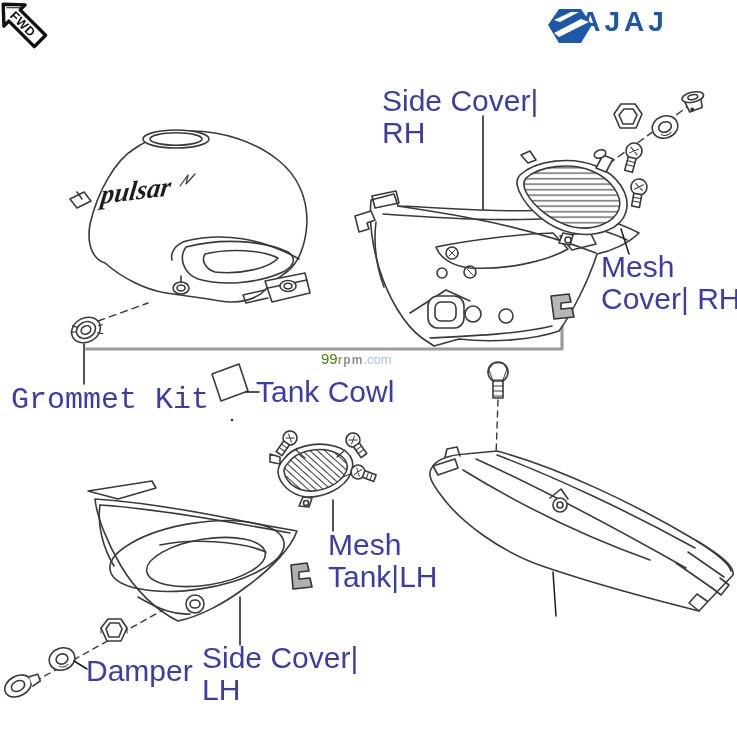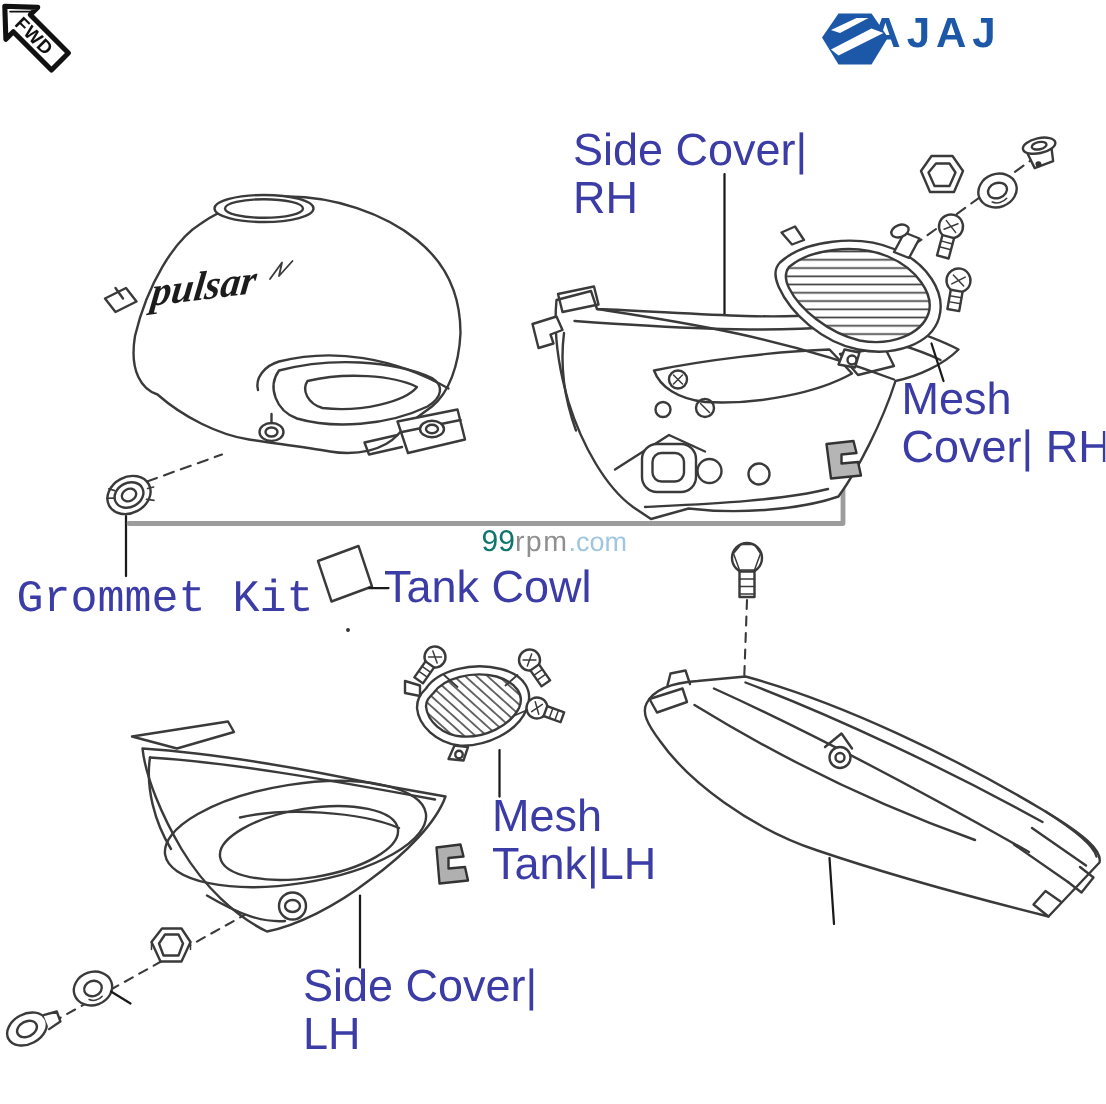--- a/index.html
+++ b/index.html
@@ -3,23 +3,23 @@
 <meta charset="utf-8">
 <style>
   html,body{margin:0;padding:0;background:#fff;}
   .stage{position:relative;width:737px;height:736px;background:#fff;overflow:hidden;
          font-family:"Liberation Sans",sans-serif;}
   svg{position:absolute;left:0;top:0;}
   .plabel{position:absolute;color:#3c3ca6;font-size:30px;line-height:32px;
           font-family:"Liberation Sans",sans-serif;white-space:nowrap;cursor:pointer;}
   .plabel span{display:block;}
   .watermark{position:absolute;left:321px;top:350px;white-space:nowrap;user-select:none;}
-  .wm-gray{font-size:20px;color:#0f766e;}
-  .wm-bold{font-size:19px;font-weight:normal;color:#8f8f8f;letter-spacing:1px;}
-  .wm-blue{font-size:18px;color:#9fc6df;}
+  .wm-gray{font-size:15px;color:#4d7c0f;}
+  .wm-bold{font-size:12px;font-weight:bold;color:#8f8f8f;letter-spacing:1px;}
+  .wm-blue{font-size:13px;color:#9fc6df;}
   .brand{position:absolute;left:545px;top:6px;display:flex;align-items:center;}
   .brand-text{color:#1d58a8;font-weight:bold;font-size:28px;letter-spacing:4px;
               margin-left:11px;font-family:"Liberation Sans",sans-serif;}
 </style>
 </head>
 <body>
 
 <div class="stage">
 
 <svg width="737" height="736" viewBox="0 0 737 736">
@@ -279,15 +279,16 @@
 <div class="plabel" style="left:328px;top:529px;">
   <span>Mesh</span>
   <span>Tank|LH</span>
 </div>
 
 <div class="plabel" style="left:202px;top:642px;">
   <span>Side Cover|</span>
   <span>LH</span>
 </div>
 
+<div class="plabel" style="left:86px;top:655px;">Damper</div>
 
 
 </div>
 
 </body></html>

